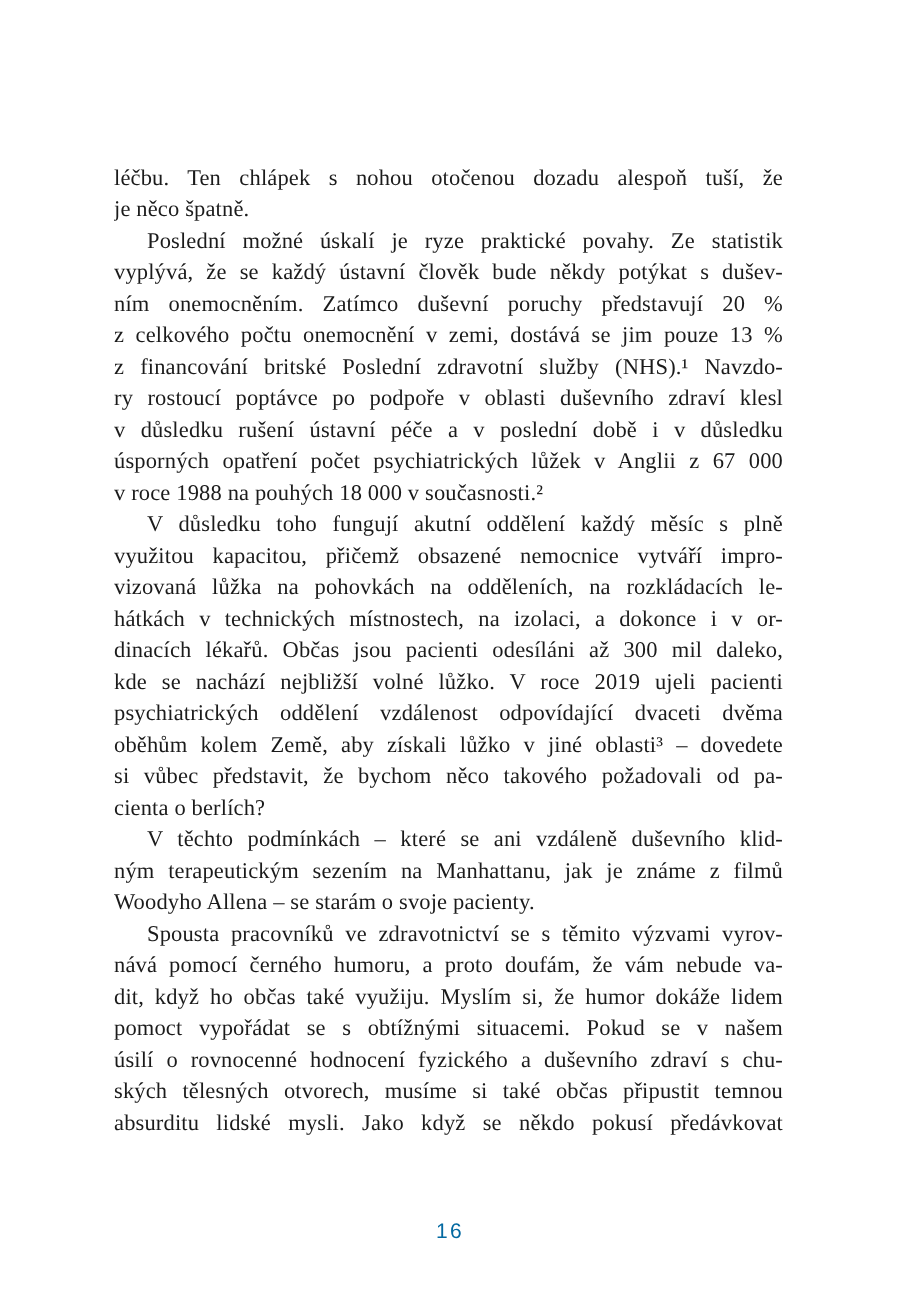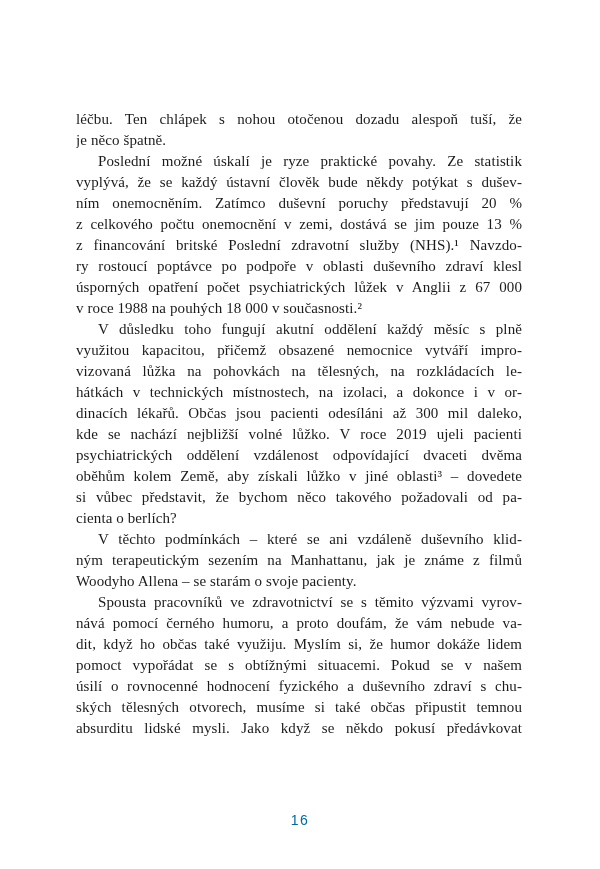--- a/index.html
+++ b/index.html
@@ -64,25 +64,26 @@
 
   <div class="text-block">
     <div class="line">léčbu. Ten chlápek s nohou otočenou dozadu alespoň tuší, že</div>
     <div class="line no-just">je něco špatně.</div>
     <div class="line indent">Poslední možné úskalí je ryze praktické povahy. Ze statistik</div>
     <div class="line">vyplývá, že se každý ústavní člověk bude někdy potýkat s dušev-</div>
     <div class="line">ním onemocněním. Zatímco duševní poruchy představují 20 %</div>
     <div class="line">z celkového počtu onemocnění v zemi, dostává se jim pouze 13 %</div>
     <div class="line">z financování britské Poslední zdravotní služby (NHS).¹ Navzdo-</div>
     <div class="line">ry rostoucí poptávce po podpoře v oblasti duševního zdraví klesl</div>
+    <div class="line">v důsledku rušení ústavní péče a v poslední době i v důsledku</div>
     <div class="line">úsporných opatření počet psychiatrických lůžek v Anglii z 67 000</div>
     <div class="line no-just">v roce 1988 na pouhých 18 000 v současnosti.²</div>
     <div class="line indent">V důsledku toho fungují akutní oddělení každý měsíc s plně</div>
     <div class="line">využitou kapacitou, přičemž obsazené nemocnice vytváří impro-</div>
-    <div class="line">vizovaná lůžka na pohovkách na tělesných, na rozkládacích le-</div>
+    <div class="line">vizovaná lůžka na pohovkách na odděleních, na rozkládacích le-</div>
     <div class="line">hátkách v technických místnostech, na izolaci, a dokonce i v or-</div>
     <div class="line">dinacích lékařů. Občas jsou pacienti odesíláni až 300 mil daleko,</div>
     <div class="line">kde se nachází nejbližší volné lůžko. V roce 2019 ujeli pacienti</div>
     <div class="line">psychiatrických oddělení vzdálenost odpovídající dvaceti dvěma</div>
     <div class="line">oběhům kolem Země, aby získali lůžko v jiné oblasti³ – dovedete</div>
     <div class="line">si vůbec představit, že bychom něco takového požadovali od pa-</div>
     <div class="line no-just">cienta o berlích?</div>
     <div class="line indent">V těchto podmínkách – které se ani vzdáleně duševního klid-</div>
     <div class="line">ným terapeutickým sezením na Manhattanu, jak je známe z filmů</div>
     <div class="line no-just">Woodyho Allena – se starám o svoje pacienty.</div>

